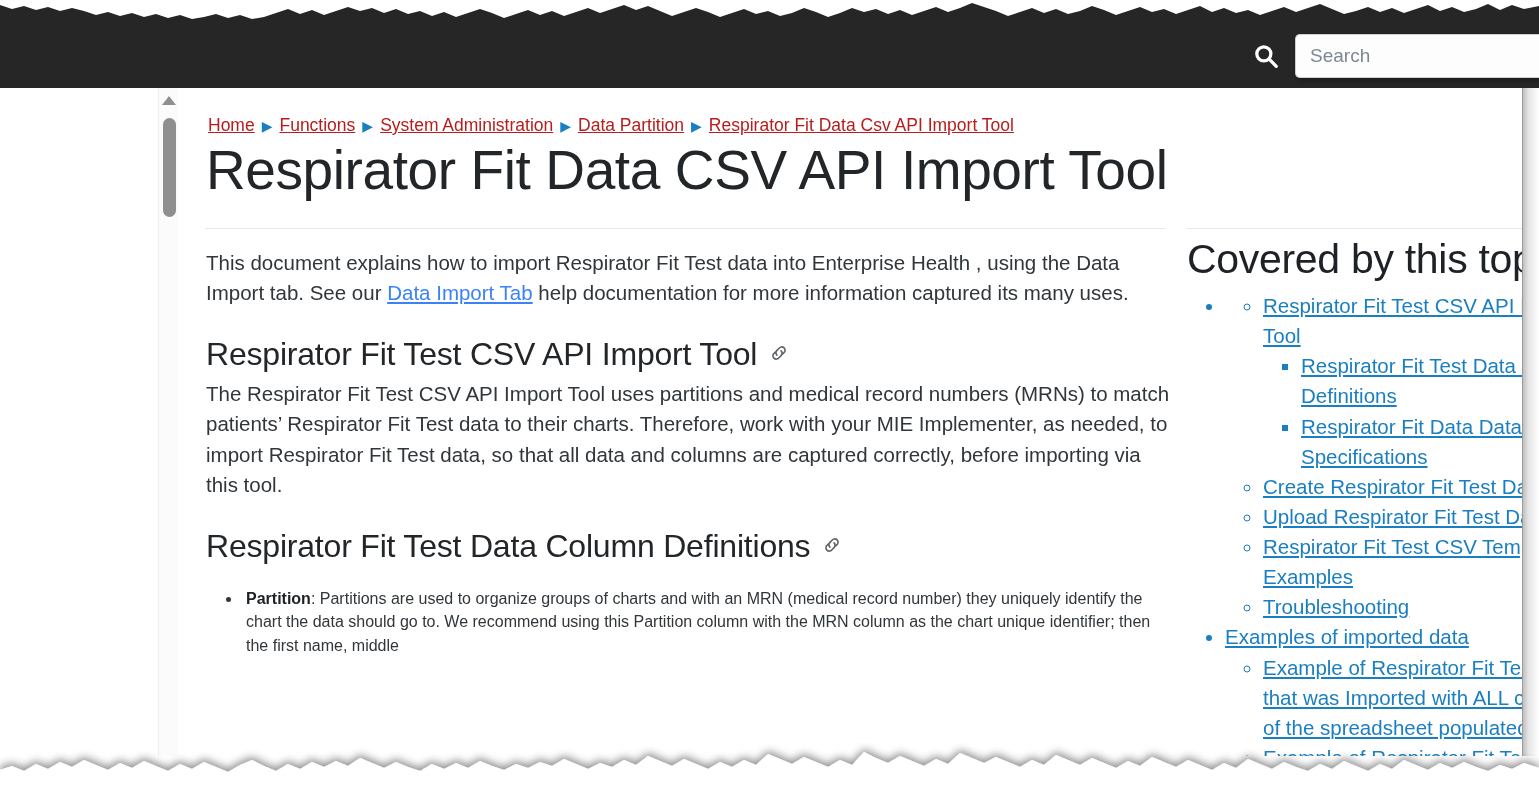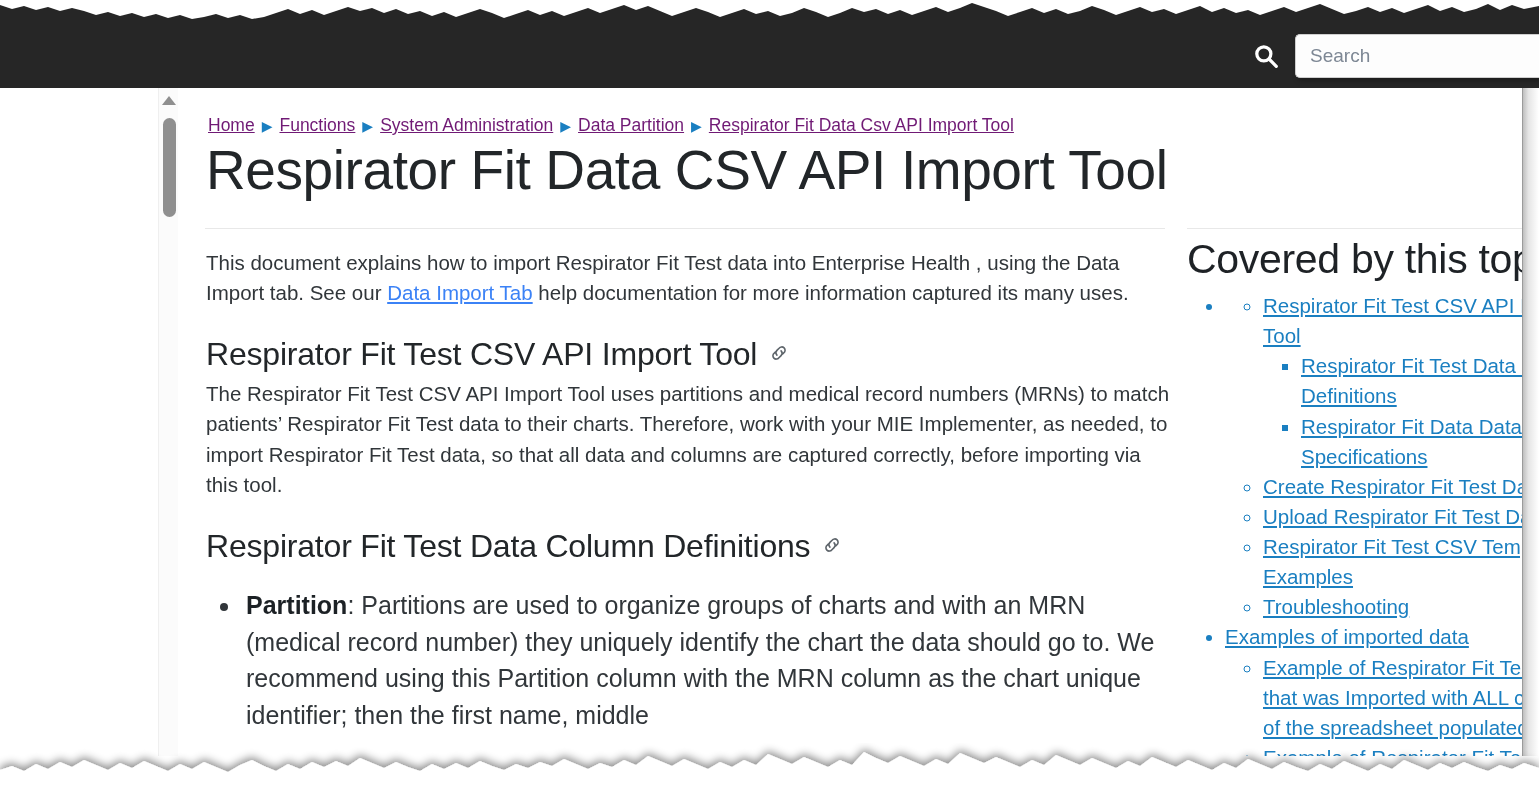--- a/index.html
+++ b/index.html
@@ -128,21 +128,21 @@
   }
 
   #breadcrumb {
     position: absolute;
     left: 29px; top: 27px;
     font-size: 17.5px;
     color: #1a7fc1;
     white-space: nowrap;
   }
   #breadcrumb a {
-    color: #701a75;
+    color: #b91c1c;
     text-decoration: underline;
     cursor: pointer;
   }
   #breadcrumb .sep {
     display: inline-block;
     margin: 0 7px;
     color: #1a7fc1;
     font-size: 14px;
   }
 
@@ -194,21 +194,21 @@
     cursor: pointer;
     line-height: 1;
     position: relative;
     top: -2px;
   }
   #main-col ul.bullets {
     margin: 22px 0 0 0;
     padding-left: 36px;
   }
   #main-col ul.bullets li {
-    font-size: 25px;
+    font-size: 16px;
     line-height: 1.47;
     color: #31363a;
     padding-left: 4px;
   }
   #main-col ul.bullets li b { font-weight: 700; color: #1c2125; }
 
   
   #toc-col {
     position: absolute;
     left: 1008px; top: 148px;

